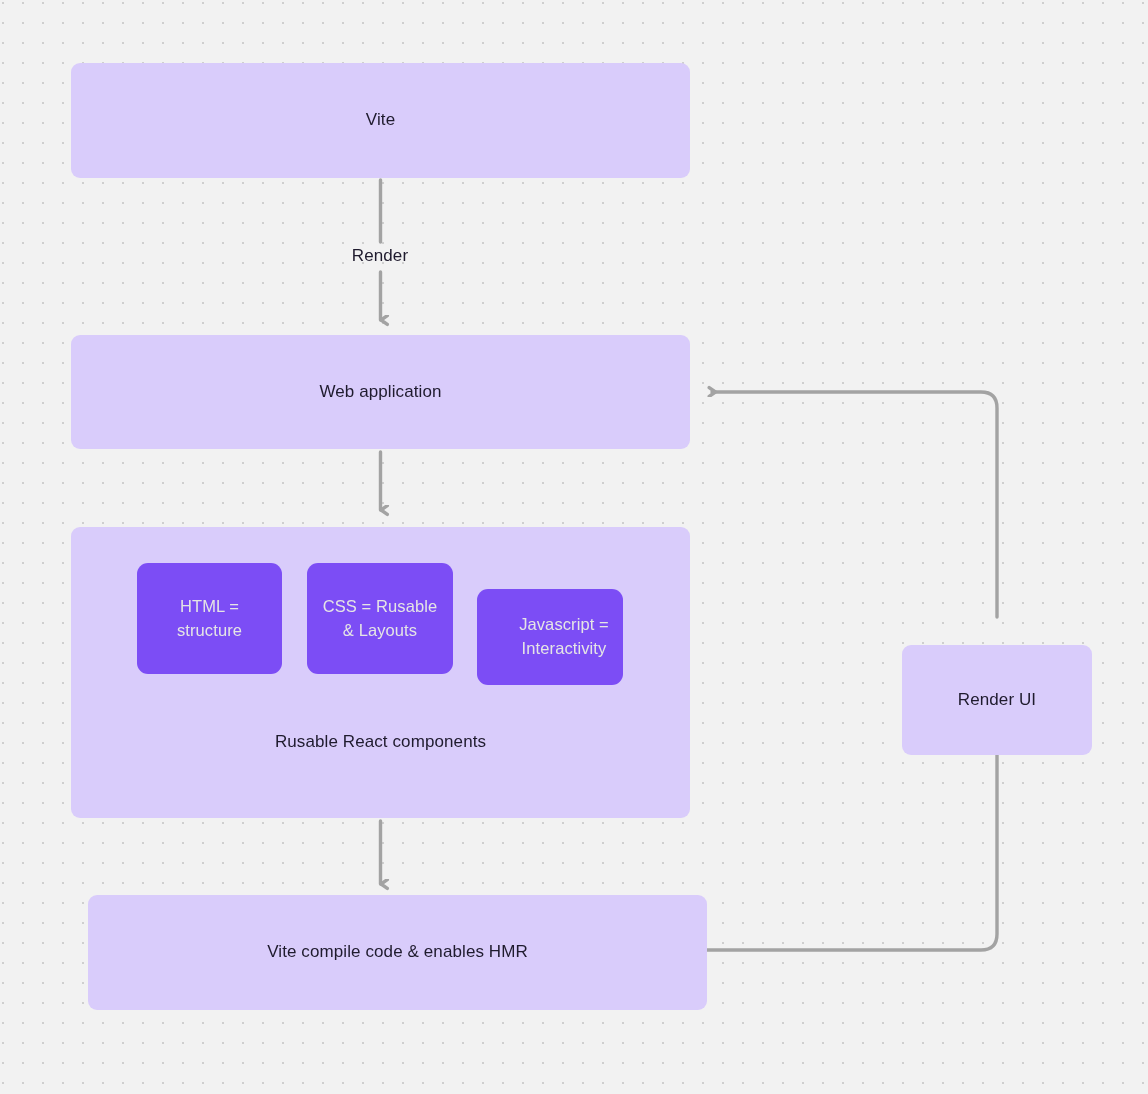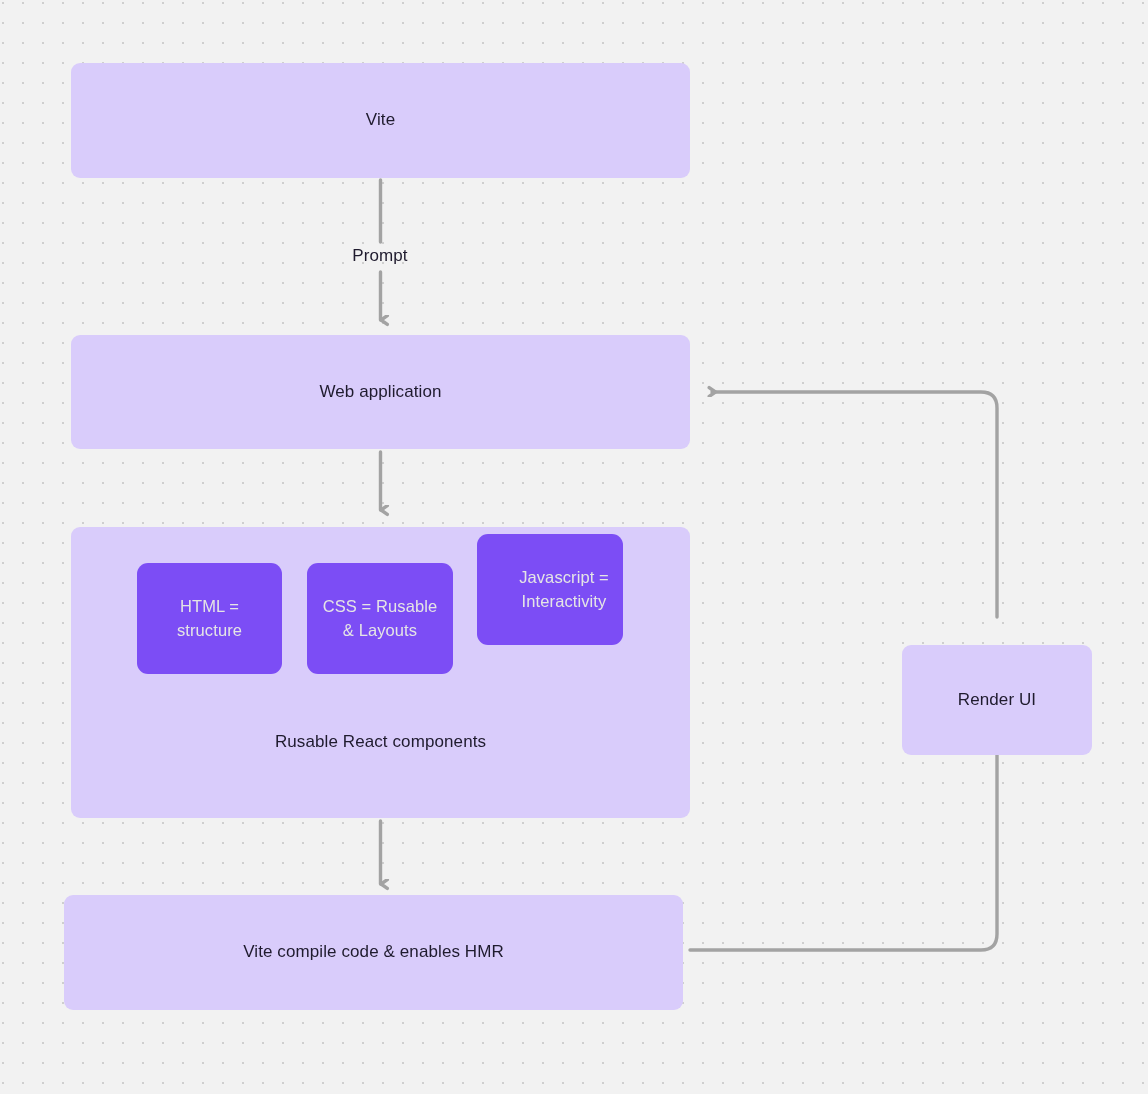--- a/index.html
+++ b/index.html
@@ -55,27 +55,27 @@
     color: #e5e5e5;
     border-radius: 11px;
     font-size: 16.5px;
     line-height: 1.45;
   }
 
   
   #node-user       { left: 71px;  top: 63px;  width: 619px; height: 115px; }
   #node-webapp     { left: 71px;  top: 335px; width: 619px; height: 114px; }
   #node-components { left: 71px;  top: 527px; width: 619px; height: 291px; }
-  #node-vite       { left: 64px;  top: 895px; width: 619px; height: 115px; }
+  #node-vite       { left: 88px;  top: 895px; width: 619px; height: 115px; }
   #node-render     { left: 902px; top: 617px; width: 190px; height: 110px; margin-top: 28px; }
 
   
   #node-html { left: 137px; top: 563px; width: 145px; height: 111px; }
   #node-css  { left: 307px; top: 563px; width: 146px; height: 111px; }
-  #node-js   { left: 477px; top: 534px; width: 146px; height: 111px; padding-left: 28px; }
+  #node-js   { left: 477px; top: 589px; width: 146px; height: 96px; padding-left: 28px; }
 
   #components-caption {
     position: absolute;
     left: 71px;
     top: 718px;
     width: 619px;
     text-align: center;
     color: #1f1b2e;
     font-size: 17px;
     letter-spacing: 0.1px;
@@ -136,21 +136,21 @@
 
     <g>
       <path d="M 997 617 L 997 408 Q 997 392 981 392 L 712 392" fill="none" stroke="#a3a3a3" stroke-width="3.4" stroke-linecap="round" stroke-linejoin="round" marker-end="url(#arrow-left)"></path>
     </g>
   </svg>
 
   <div class="node" id="node-user">
     <span>Vite</span>
   </div>
 
-  <div class="edge-label" id="label-prompt">Prompt</div>
+  <div class="edge-label" id="label-prompt">Render</div>
 
   <div class="node" id="node-webapp">
     <span>Web application</span>
   </div>
 
   <div class="node" id="node-components"></div>
 
   <div class="node sub" id="node-html">
     <span>
       <span>HTML =</span><br>

